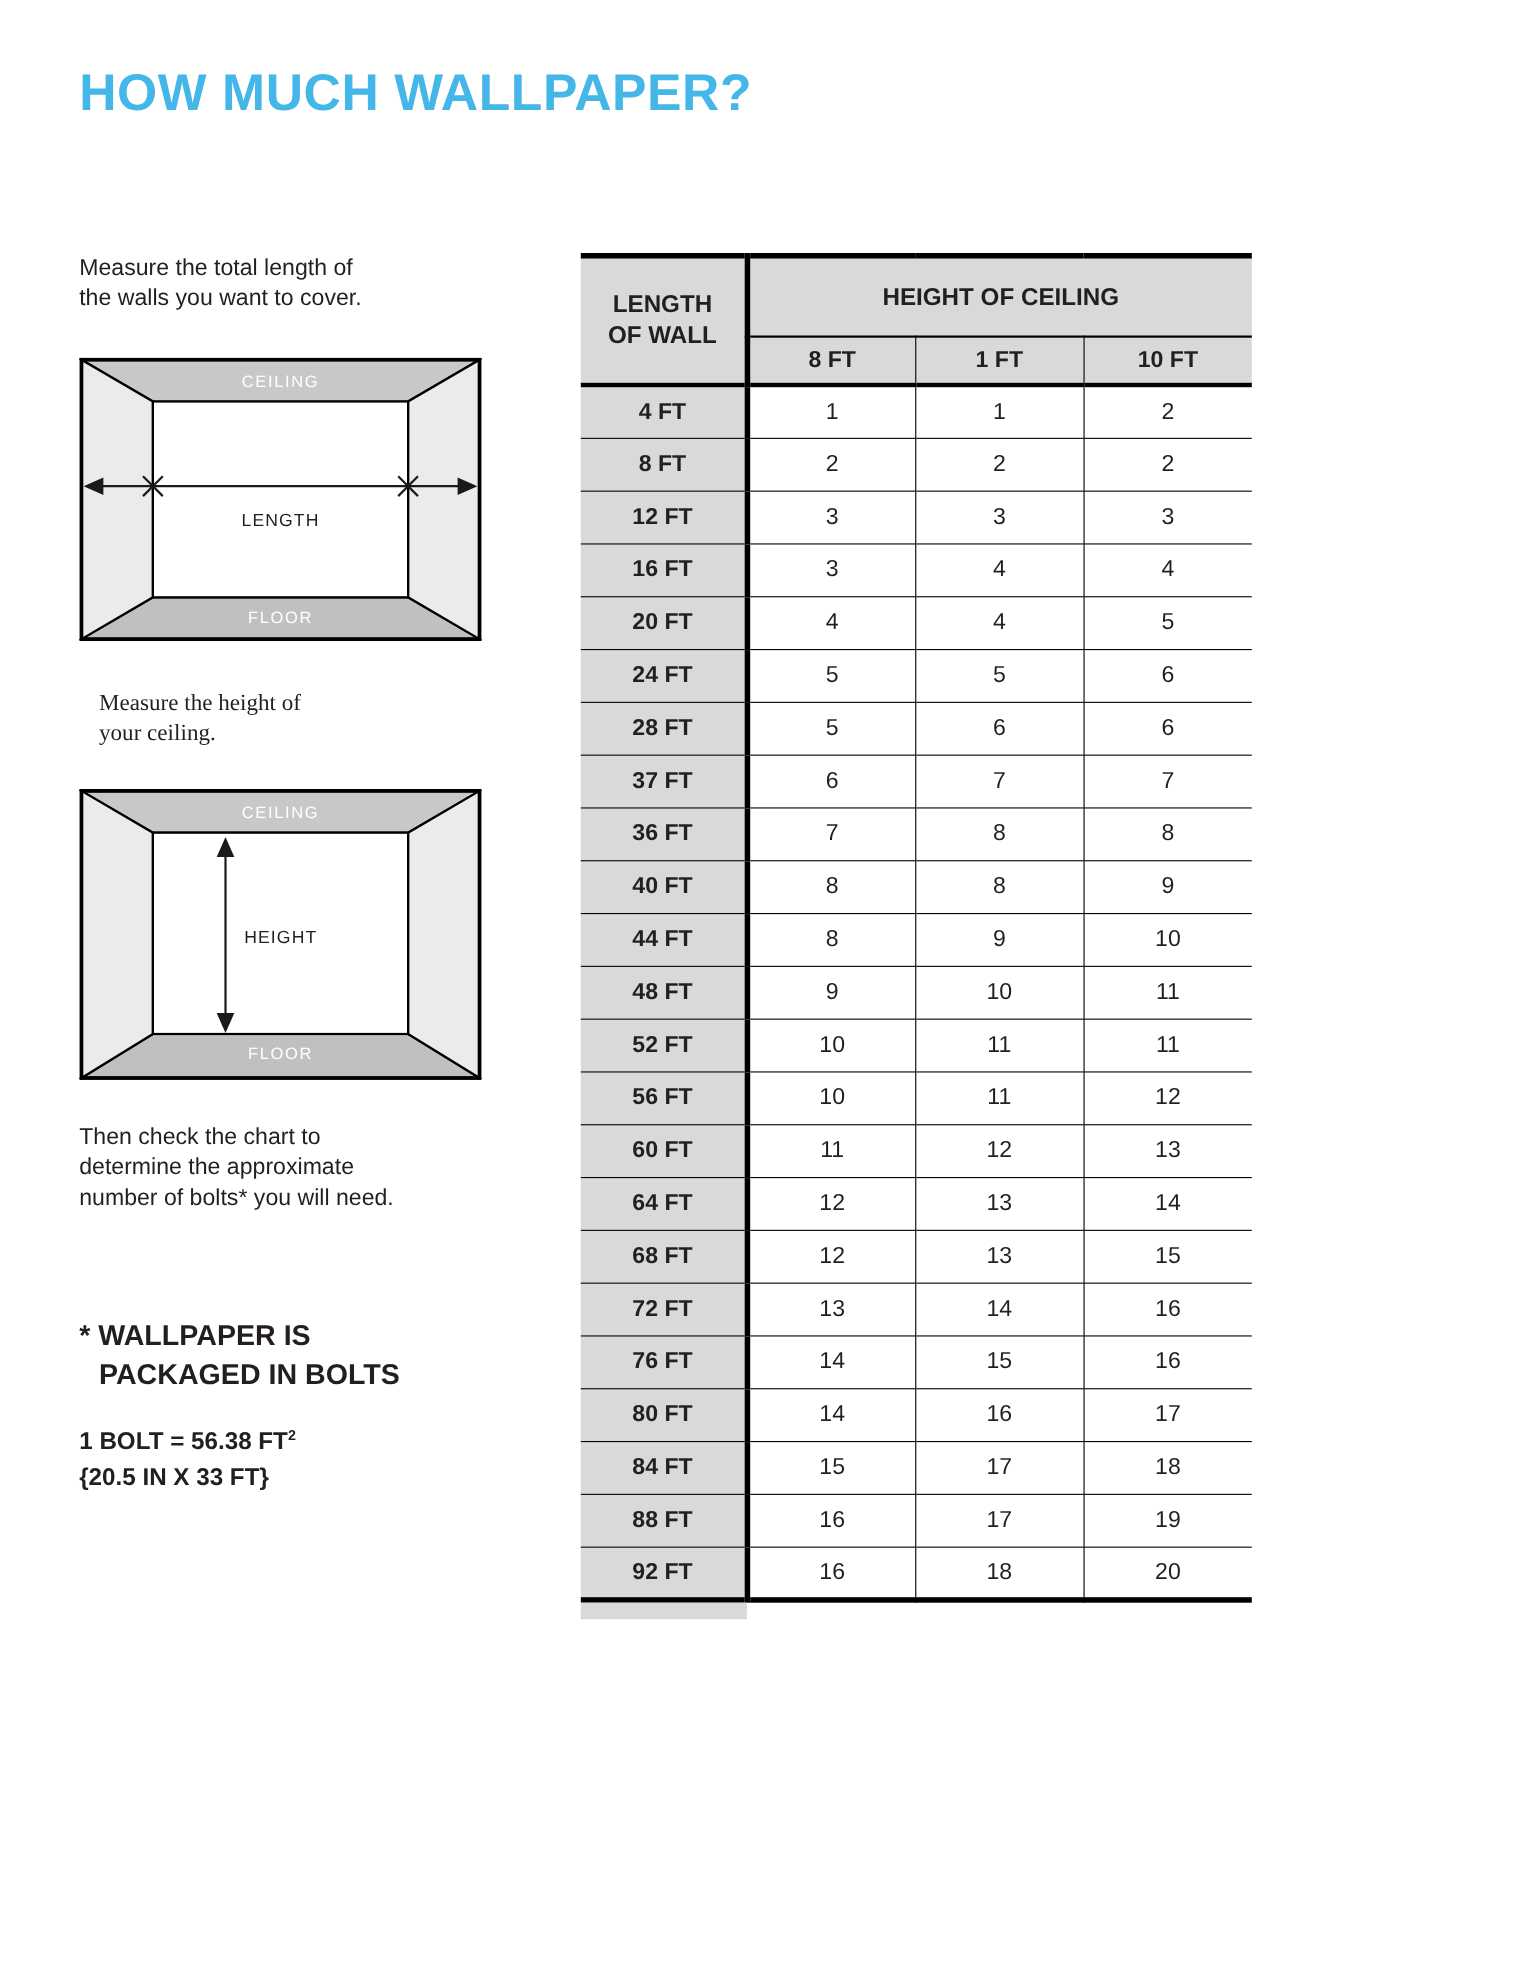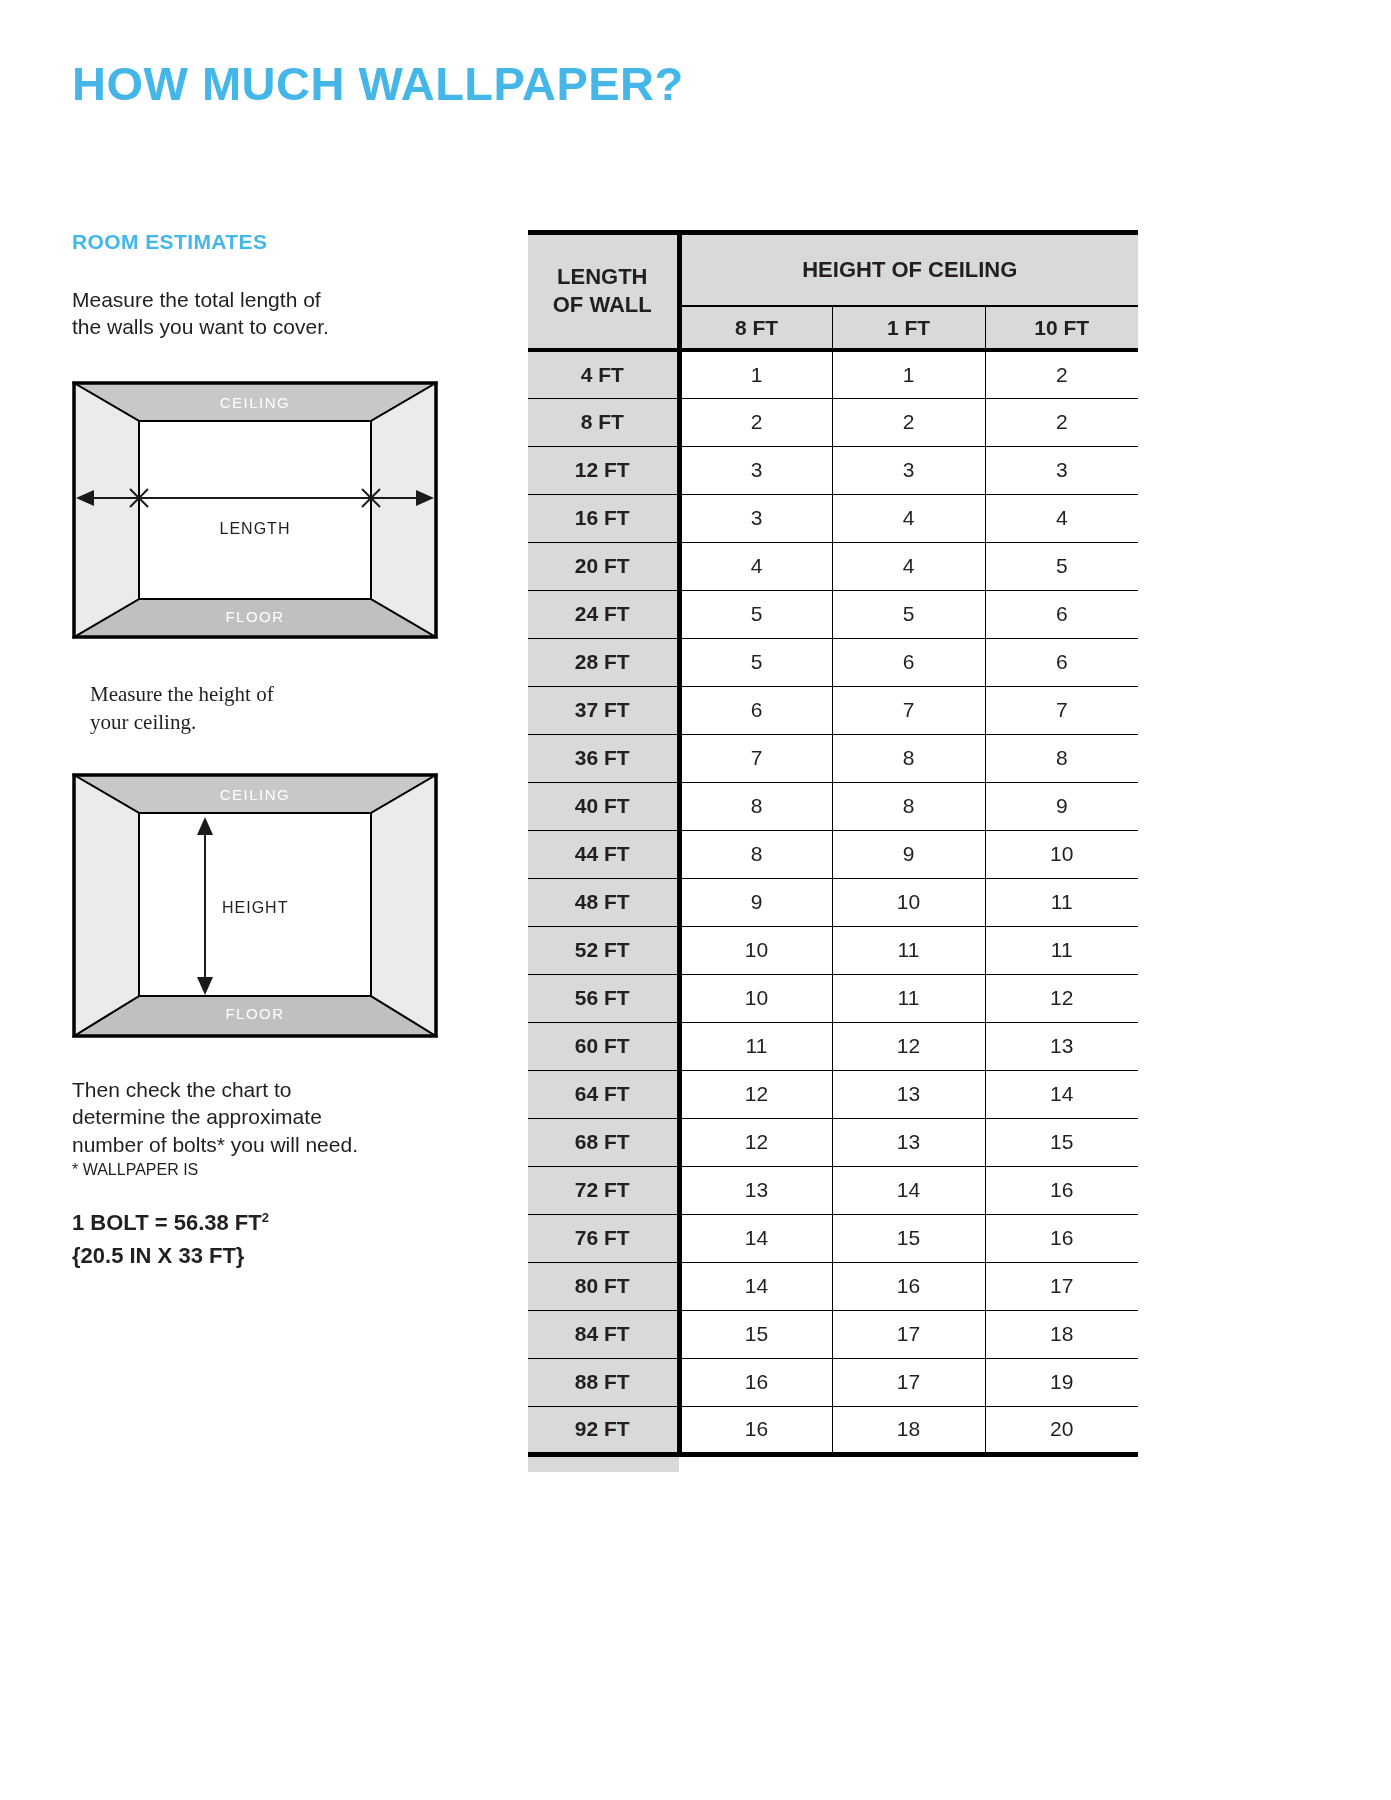--- a/index.html
+++ b/index.html
@@ -34,21 +34,21 @@
   }
   .step-1{margin-bottom:40px;}
   .step-2{margin:42px 0 36px 18px;font-family:Liberation Serif, serif;}
   .step-3{margin-top:38px;}
 
   .diagram{display:block;}
   svg text{font-family:"Liberation Sans", sans-serif;}
   .band-label{fill:#ffffff;font-size:15px;letter-spacing:1.5px;}
   .dim-label{fill:var(--ink);font-size:16px;letter-spacing:1px;}
 
-  .footnote{font-size:16px;font-weight:normal;line-height:1.35;}
+  .footnote{margin-top:94px;font-size:26px;font-weight:bold;line-height:1.35;}
   .footnote .indent{padding-left:18px;}
   .bolt-info{margin-top:26px;font-size:22px;font-weight:bold;line-height:1.5;}
   .bolt-info sup{font-size:13px;}
 
   .table-heading{
     color:var(--accent);font-size:21px;font-weight:bold;letter-spacing:.4px;
     text-align:center;margin:0 0 16px 0;
   }
   table.bolts{
     width:610px;border-collapse:collapse;
@@ -87,21 +87,20 @@
 </head>
 <body>
 
 <div class="page">
 
   <h1 class="title">HOW MUCH WALLPAPER?</h1>
 
   <div class="columns">
 
     <div class="left-col">
-      <h2 class="section-heading">ROOM ESTIMATES</h2>
 
       <p class="step step-1">Measure the total length of
 the walls you want to cover.</p>
 
       <svg class="diagram" width="366" height="258" viewBox="0 0 366 258">
         <polygon points="2,2 364,2 299,40 67,40" fill="#c7c8ca" stroke="#000" stroke-width="2"></polygon>
         <polygon points="2,256 364,256 299,218 67,218" fill="#bfc0c2" stroke="#000" stroke-width="2"></polygon>
         <polygon points="2,2 67,40 67,218 2,256" fill="#eaebec" stroke="#000" stroke-width="2"></polygon>
         <polygon points="364,2 299,40 299,218 364,256" fill="#eaebec" stroke="#000" stroke-width="2"></polygon>
         <rect x="67" y="40" width="232" height="178" fill="#ffffff" stroke="#000" stroke-width="2"></rect>
@@ -139,20 +138,21 @@
         </g>
         <text class="dim-label" x="150" y="140" text-anchor="start">HEIGHT</text>
       </svg>
 
       <p class="step step-3">Then check the chart to
 determine the approximate
 number of bolts* you will need.</p>
 
       <div class="footnote">
         <div>* WALLPAPER IS</div>
+        <div class="indent">PACKAGED IN BOLTS</div>
       </div>
 
       <div class="bolt-info">
         <div><span>1 BOLT = 56.38 FT</span><sup>2</sup></div>
         <div>{20.5 IN X 33 FT}</div>
       </div>
     </div>
 
     <div class="right-col">
 

